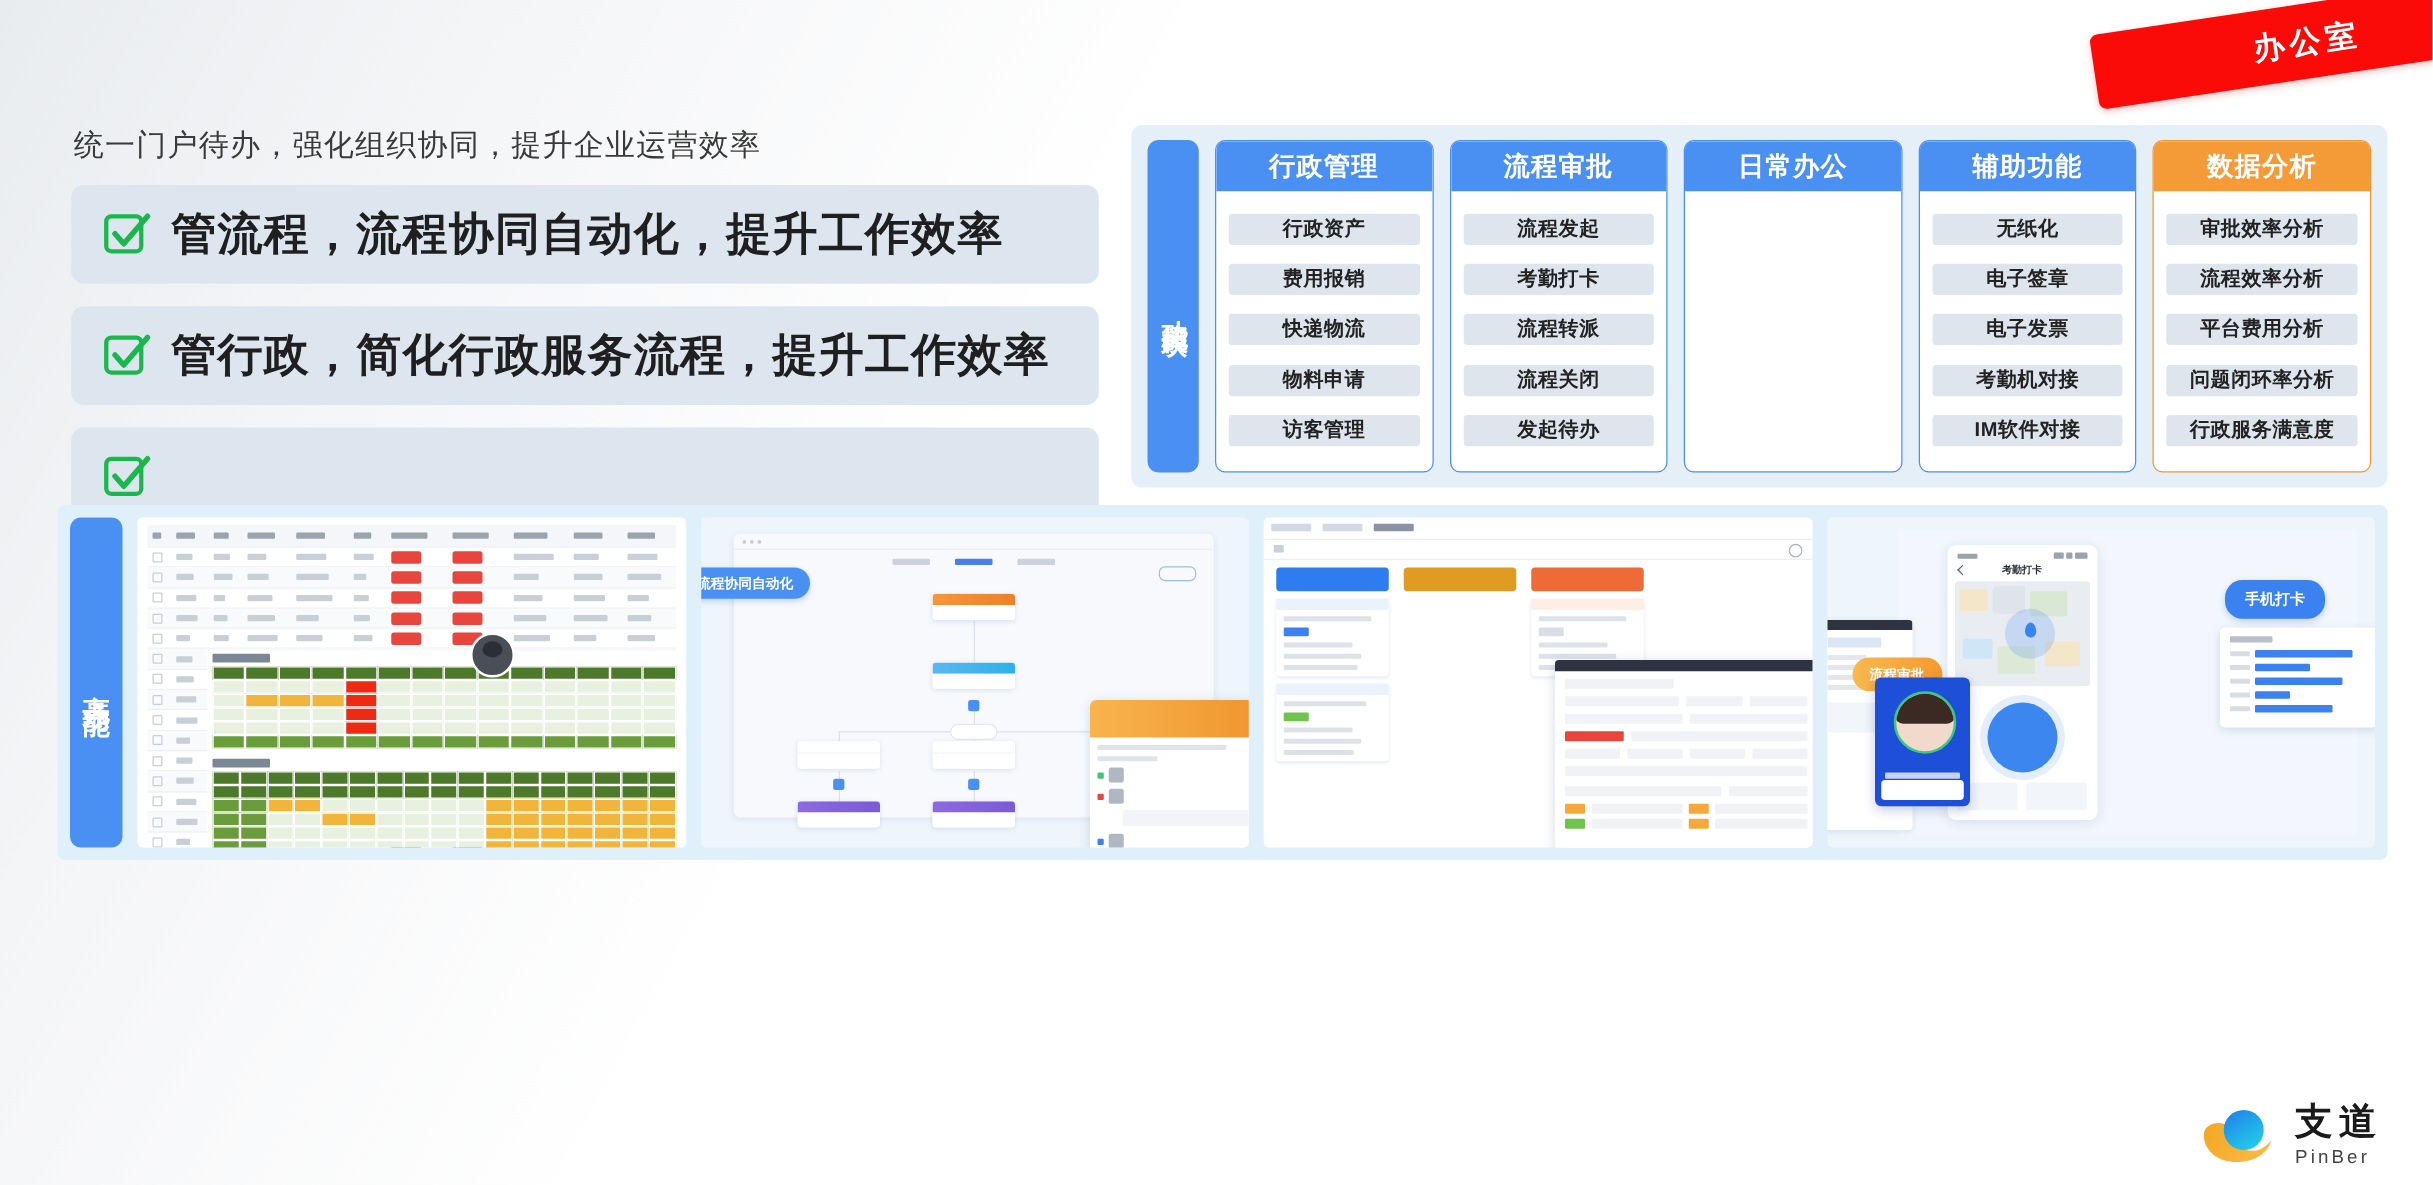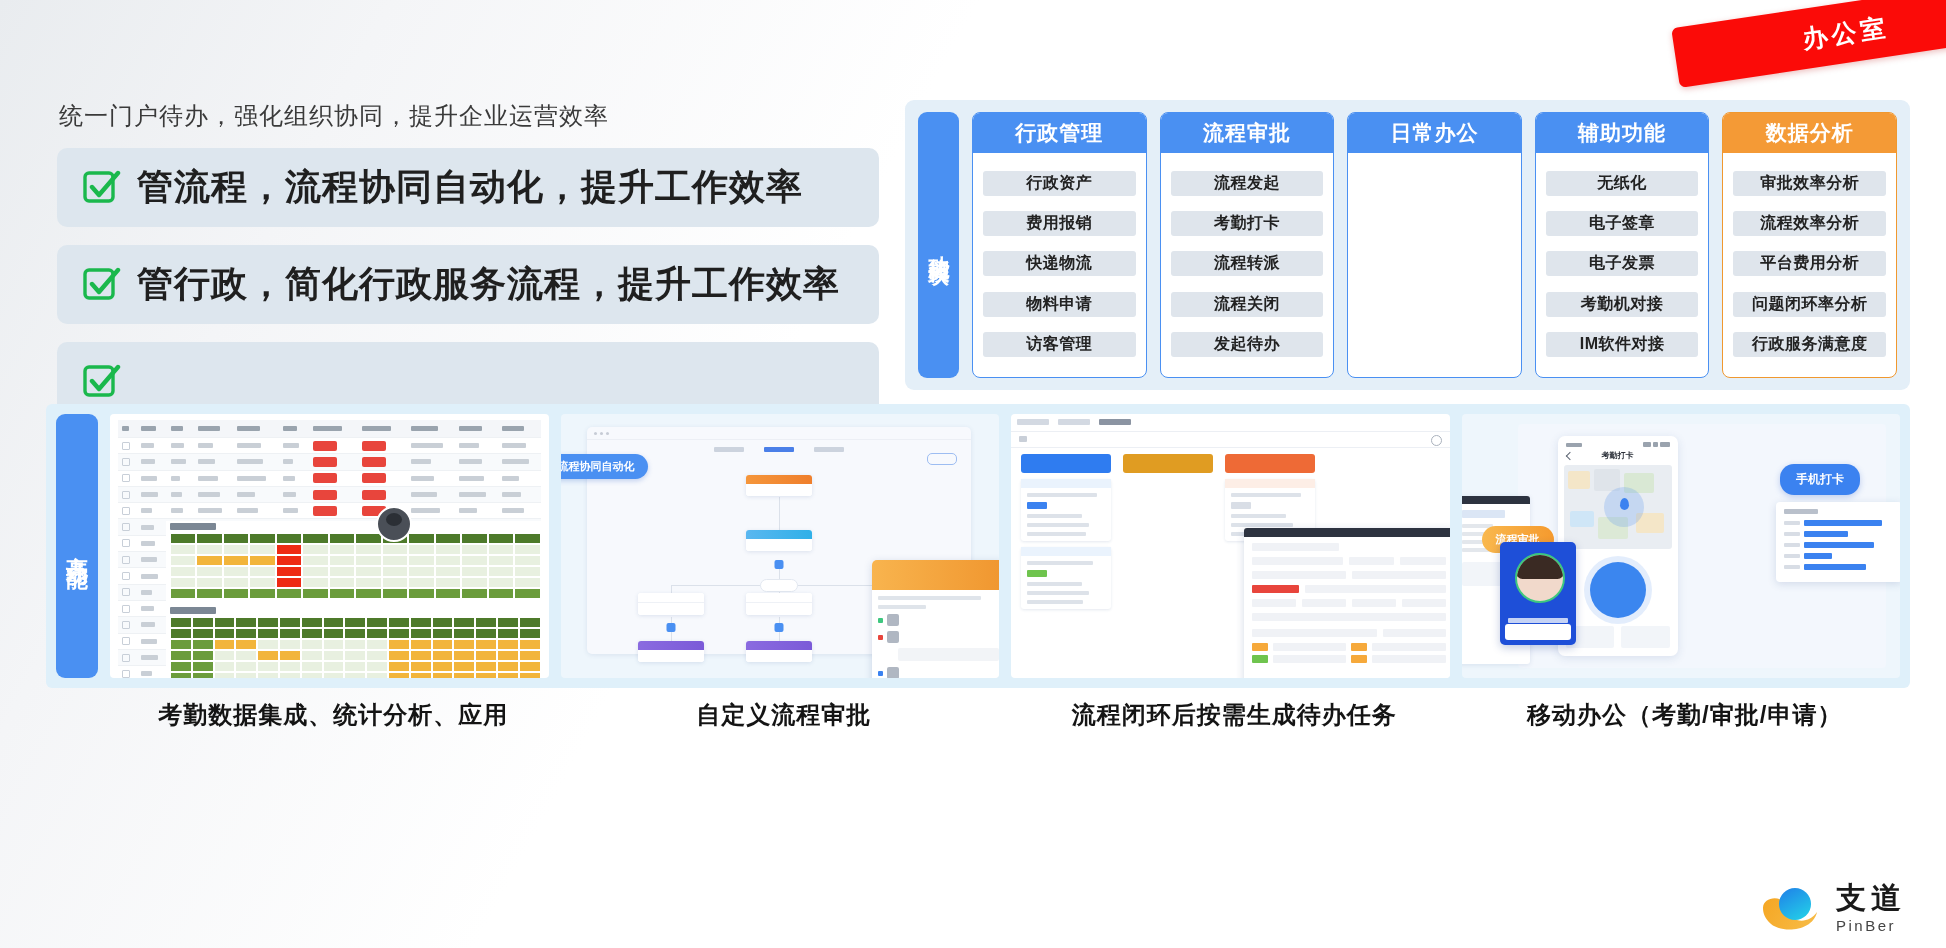--- a/index.html
+++ b/index.html
@@ -1344,26 +1344,20 @@
           <div class="c4row">
               <span class="c4lbl"></span>
               <span class="c4bar" style="width:62px"></span>
             </div>
         </div>
       </div>
 
     </div>
   </div>
 
-  <div class="captions">
-    <div class="cap">考勤数据集成、统计分析、应用</div>
-    <div class="cap">自定义流程审批</div>
-    <div class="cap">流程闭环后按需生成待办任务</div>
-    <div class="cap">移动办公（考勤/审批/申请）</div>
-  </div>
 
   <div class="logo">
     <div class="logo-mark">
       <svg width="62" height="52" viewBox="0 0 62 52">
         <defs>
           <linearGradient id="lg1" x1="0" y1="0" x2="0.6" y2="1">
             <stop offset="0" stop-color="#1f7fe8"></stop>
               <stop offset="1" stop-color="#23c8e8"></stop>
           </linearGradient>
           <linearGradient id="lg2" x1="0" y1="0" x2="1" y2="0.4">

